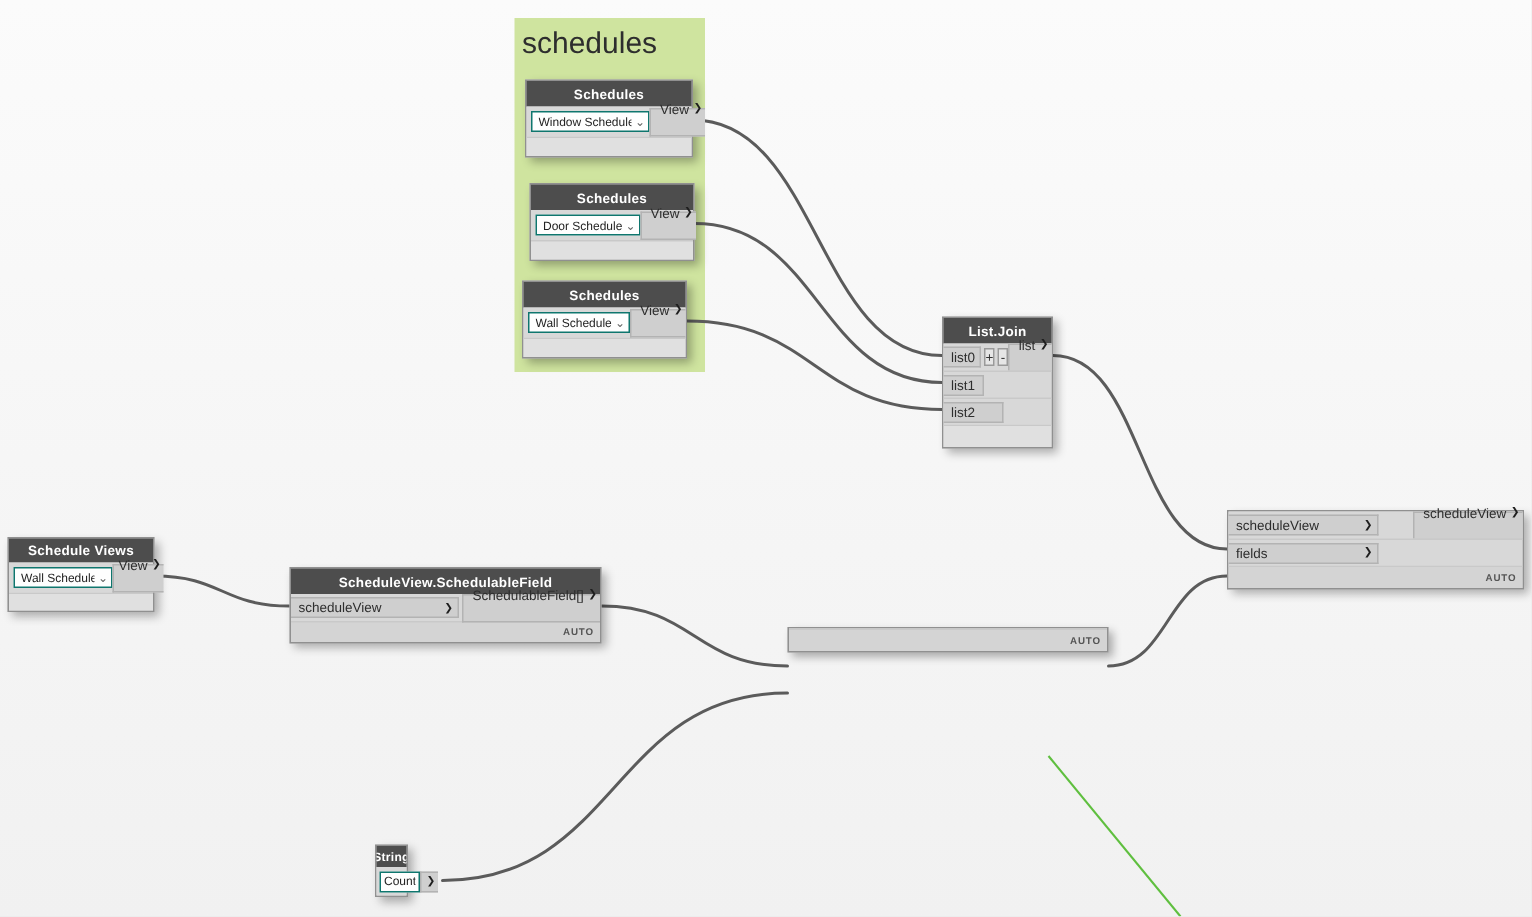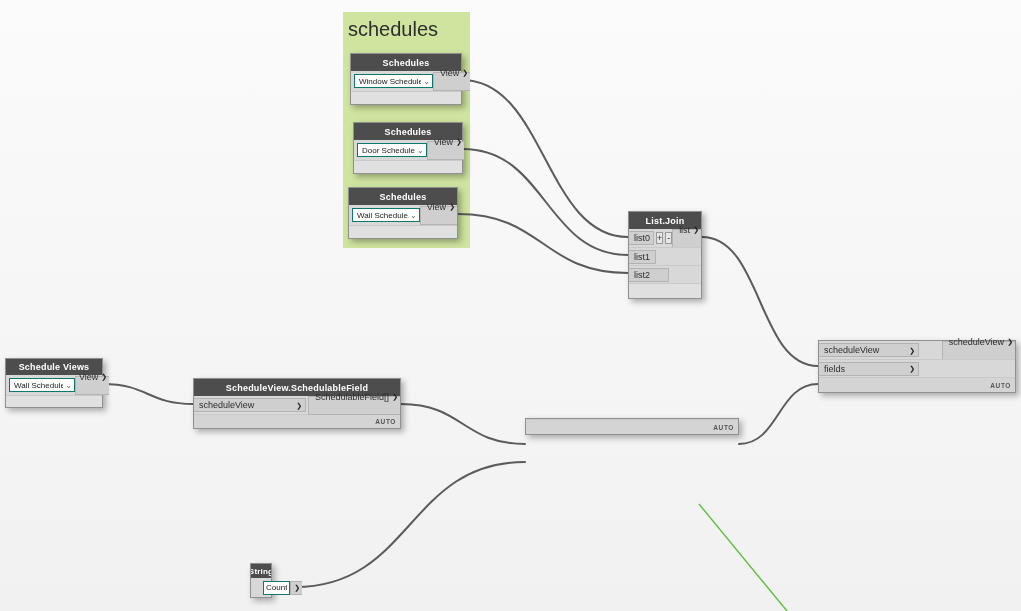--- a/index.html
+++ b/index.html
@@ -167,21 +167,21 @@
         <span>fields</span>
         <span class="arr">❯</span>
       </div>
     </div>
     <div class="auto" style="height:15px">AUTO</div>
   </div>
 
   <div class="node" style="left:250px;top:563px;width:22px">
     <div class="hdr" style="height:14px;font-size:8px">String</div>
     <div class="row" style="height:19px">
-      <div class="dd" style="width:31px;margin-left:12px;padding:0 2px">
+      <div class="dd" style="width:31px;margin-left:2px;padding:0 2px">
         <span class="ddv">Count</span>
       </div>
       <div class="oport" style="padding:0 2px 0 3px">
         <span class="arr">❯</span>
       </div>
     </div>
   </div>
 
 </div>
 

